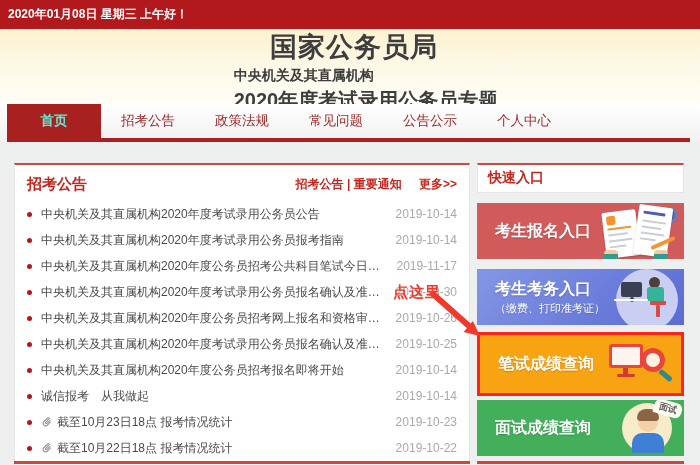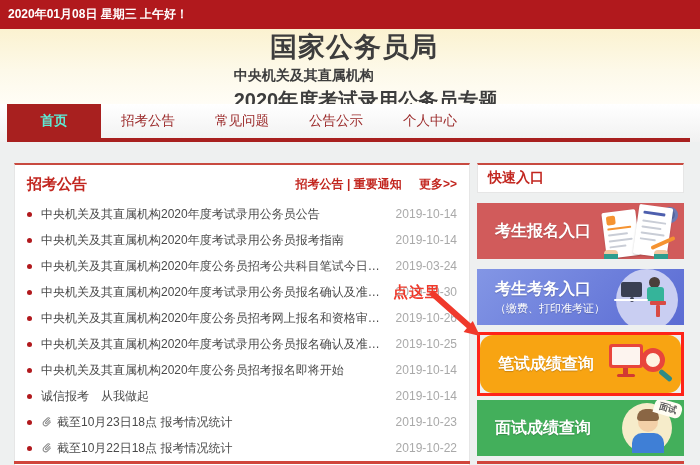--- a/index.html
+++ b/index.html
@@ -48,21 +48,21 @@
                padding:3px 10px 5px; margin-bottom:10px; }
   .quick-title { font-size:14px; font-weight:bold; color:#c2261f; }
   .qbtn { height:56px; position:relative; overflow:hidden; cursor:pointer; }
   .qbtn-label { position:absolute; left:18px; top:50%; transform:translateY(-50%); color:#fff;
                 font-weight:bold; font-size:16px; text-shadow:0 1px 1px rgba(0,0,0,.2); z-index:3;
                 white-space:nowrap; }
   .qbtn-label .sub { display:block; font-size:11px; font-weight:normal; margin-top:1px; }
   #btn1 { background:#d15b5b; }
   #btn2 { background:linear-gradient(135deg,#8396e5,#5a6bd3); margin-top:10px; }
   #btn3-wrap { border:3px solid #fe2318; margin-top:7px; }
-  #btn3 { background:#f8a412; height:58px;border-radius:13px; }
+  #btn3 { background:#f8a412; height:58px; }
   #btn4 { background:#43af5b; margin-top:4px; }
 
   
   .ill { position:absolute; inset:0; z-index:1; }
   .paper { position:absolute; background:#fff; border-radius:2px; box-shadow:0 1px 2px rgba(0,0,0,.18); }
   .p-line { position:absolute; height:2px; background:#c9cdd6; border-radius:1px; }
   .p-line.orange { background:#f59331; }
   .p-line.blue { background:#4d5fae; }
   .emblem { position:absolute; width:9px; height:9px; background:#f59331; border-radius:2px; }
   .clock { position:absolute; width:16px; height:16px; border-radius:50%; background:#57669f;
@@ -115,20 +115,21 @@
     <div class="header-right">
       <div class="header-sub">中央机关及其直属机构</div>
       <div class="header-title">2020年度考试录用公务员专题</div>
     </div>
   </div>
 
   <div class="navbar">
     <div class="tabs" id="tabs">
         <div class="tab active">首页</div>
         <div class="tab">招考公告</div>
+        <div class="tab">政策法规</div>
         <div class="tab">常见问题</div>
         <div class="tab">公告公示</div>
         <div class="tab">个人中心</div>
       </div>
     <div class="nav-underline"></div>
   </div>
 
   <div class="content">
 
     <div class="left-panel">
@@ -146,21 +147,21 @@
             <span class="ann-date">2019-10-14</span>
           </li>
           <li class="ann-item">
             <span class="bullet"></span>
             <span class="ann-link">中央机关及其直属机构2020年度考试录用公务员报考指南</span>
             <span class="ann-date">2019-10-14</span>
           </li>
           <li class="ann-item">
             <span class="bullet"></span>
             <span class="ann-link">中央机关及其直属机构2020年度公务员招考公共科目笔试今日举行</span>
-            <span class="ann-date">2019-03-24</span>
+            <span class="ann-date">2019-11-17</span>
           </li>
           <li class="ann-item">
             <span class="bullet"></span>
             <span class="ann-link">中央机关及其直属机构2020年度考试录用公务员报名确认及准考证打印咨询电话</span>
             <span class="ann-date">2019-10-30</span>
           </li>
           <li class="ann-item">
             <span class="bullet"></span>
             <span class="ann-link">中央机关及其直属机构2020年度公务员招考网上报名和资格审查工作结束</span>
             <span class="ann-date">2019-10-26</span>

